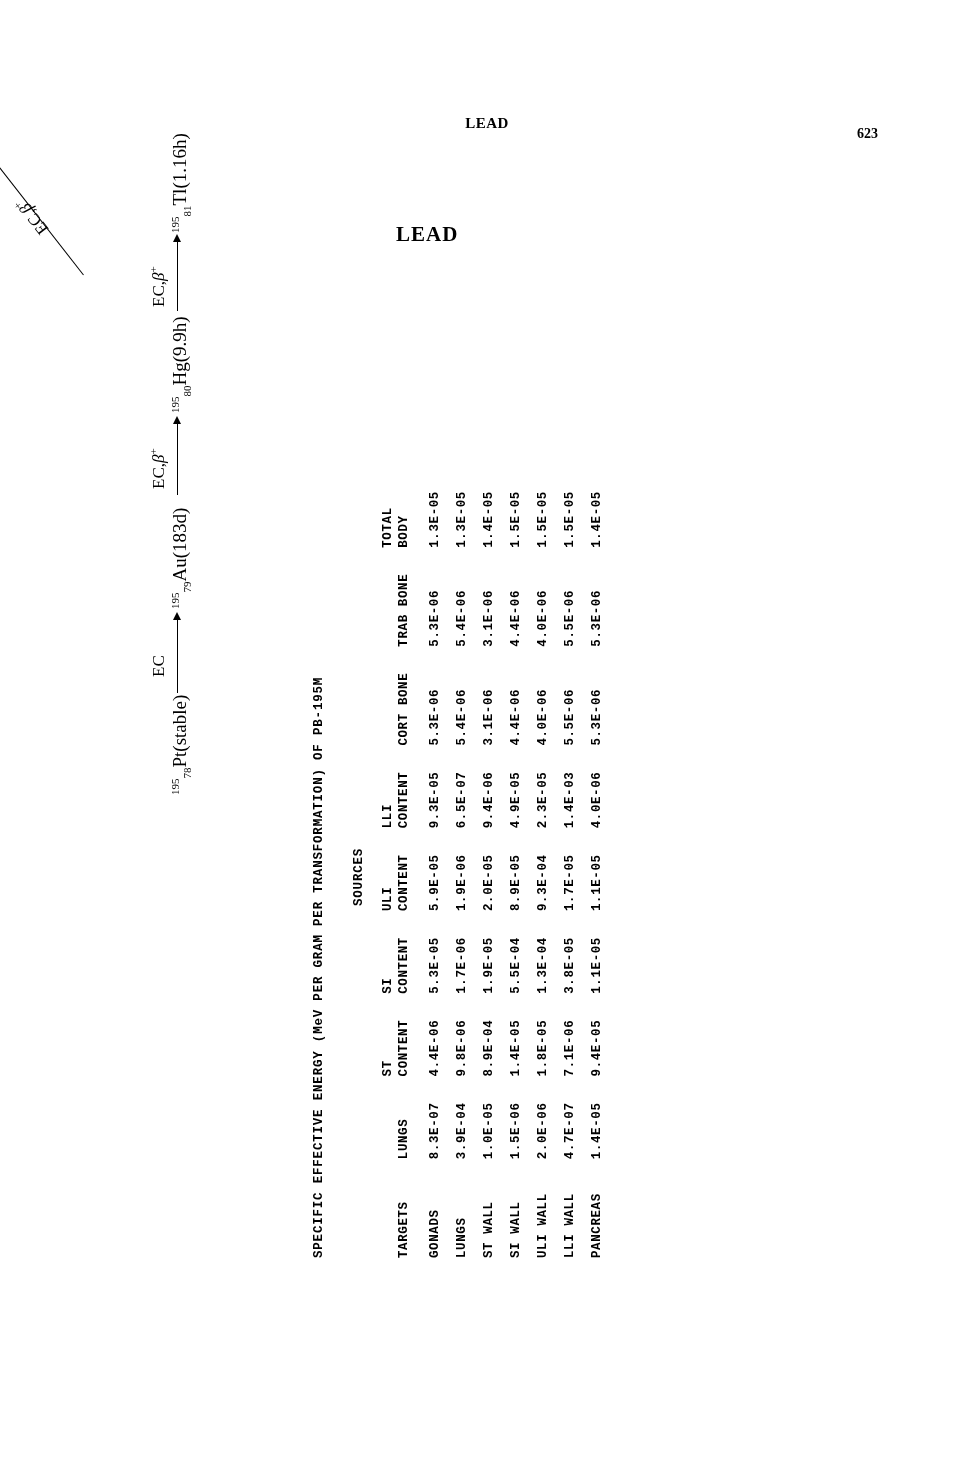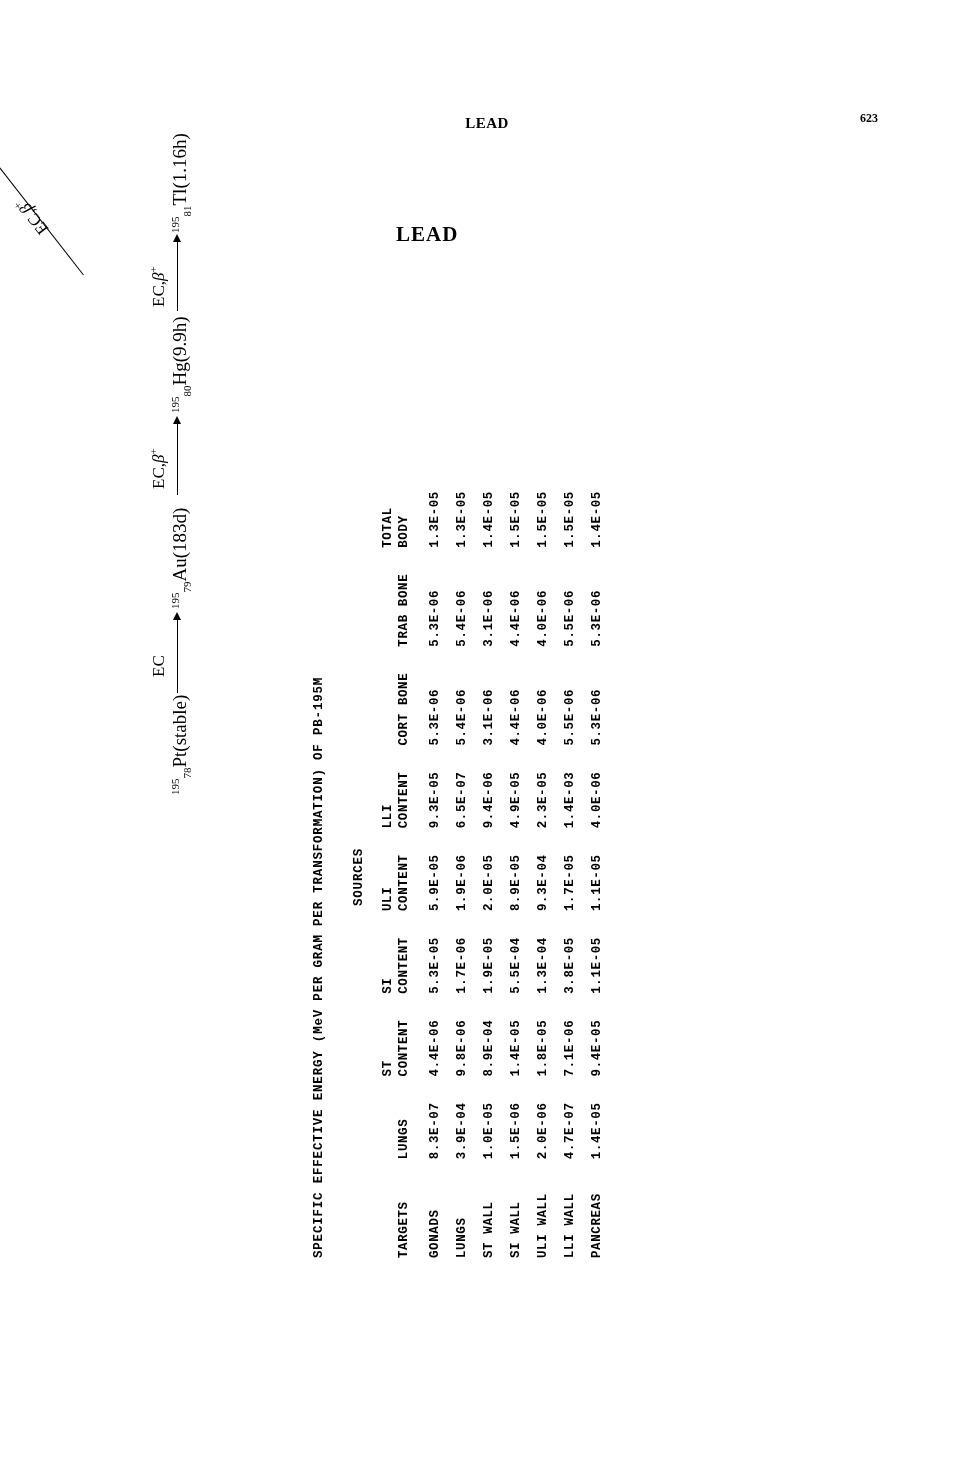--- a/index.html
+++ b/index.html
@@ -23,25 +23,25 @@
     left: 0;
     width: 974px;
     text-align: center;
     font-family: "Liberation Serif", serif;
     font-weight: bold;
     font-size: 15px;
     letter-spacing: 0.5px;
   }
   .folio {
     position: absolute;
-    top: 111px;
+    top: 126px;
     right: 96px;
     font-family: "Liberation Serif", serif;
     font-weight: bold;
-    font-size: 12px;
+    font-size: 14px;
   }
 
   
   .rotated-area {
     position: absolute;
     left: 0;
     top: 0;
     width: 974px;
     height: 1468px;
   }

